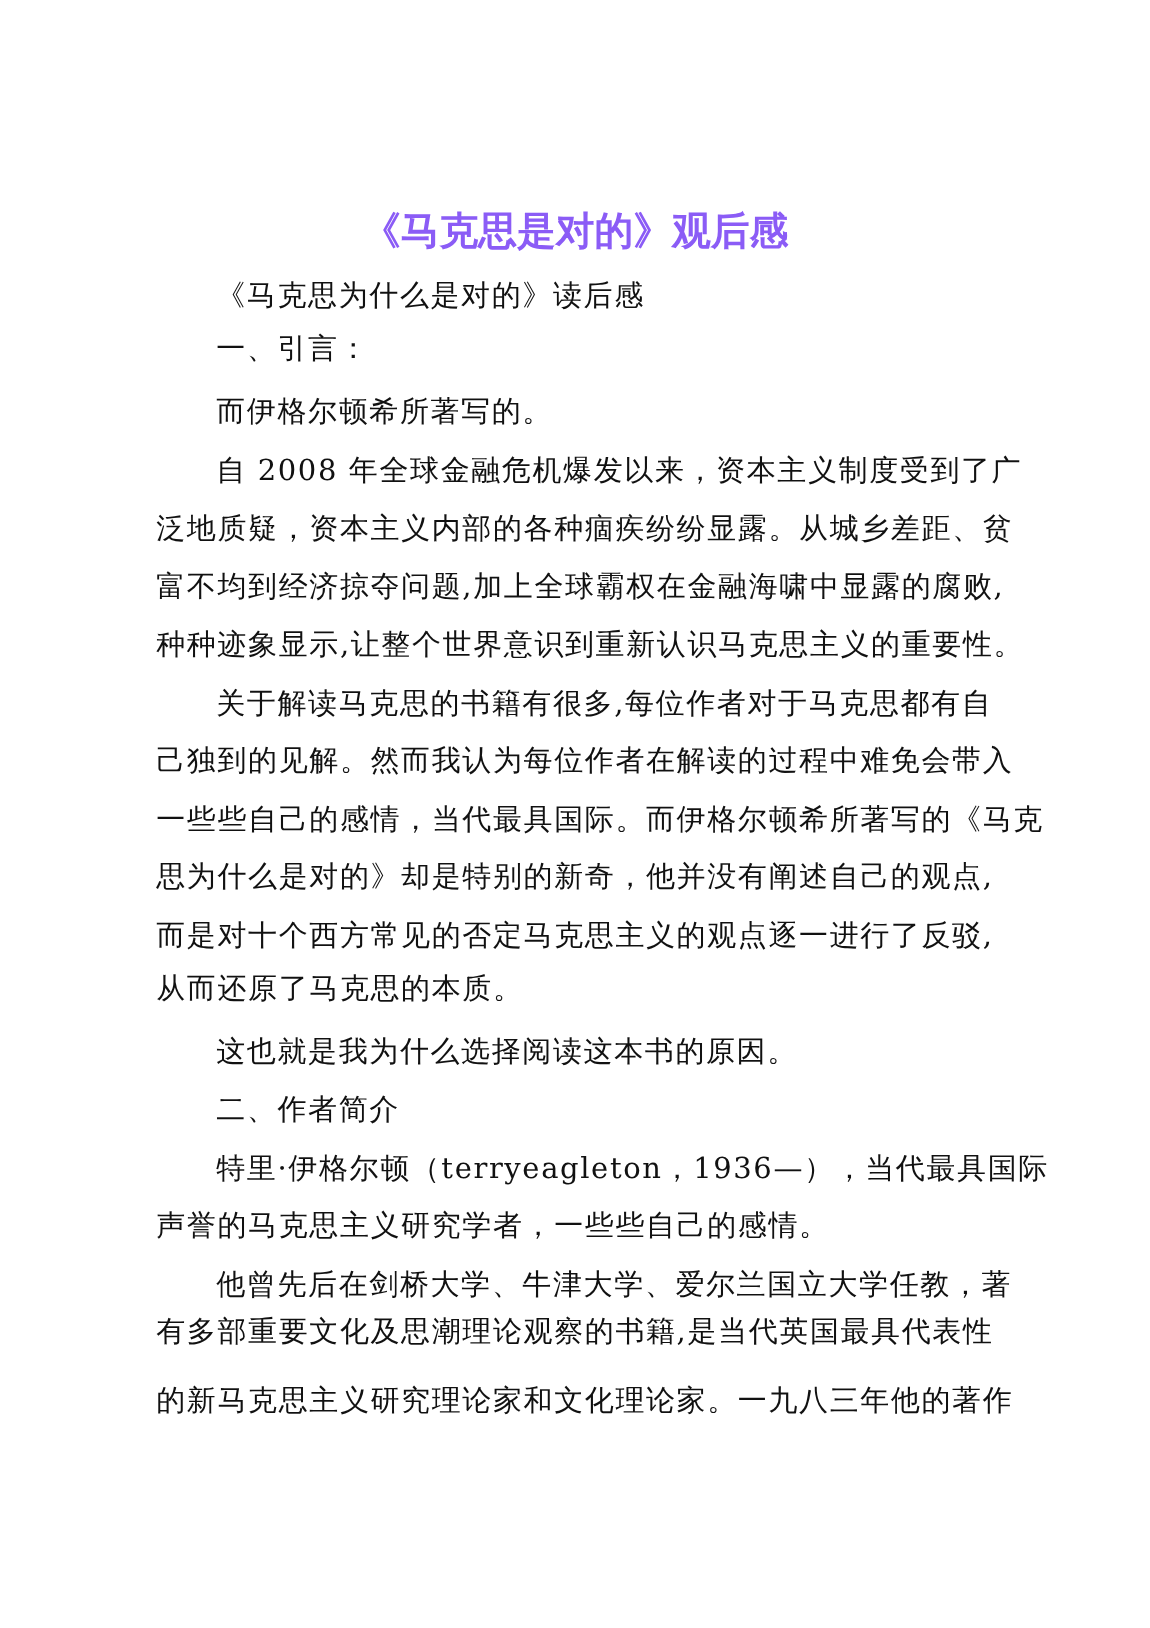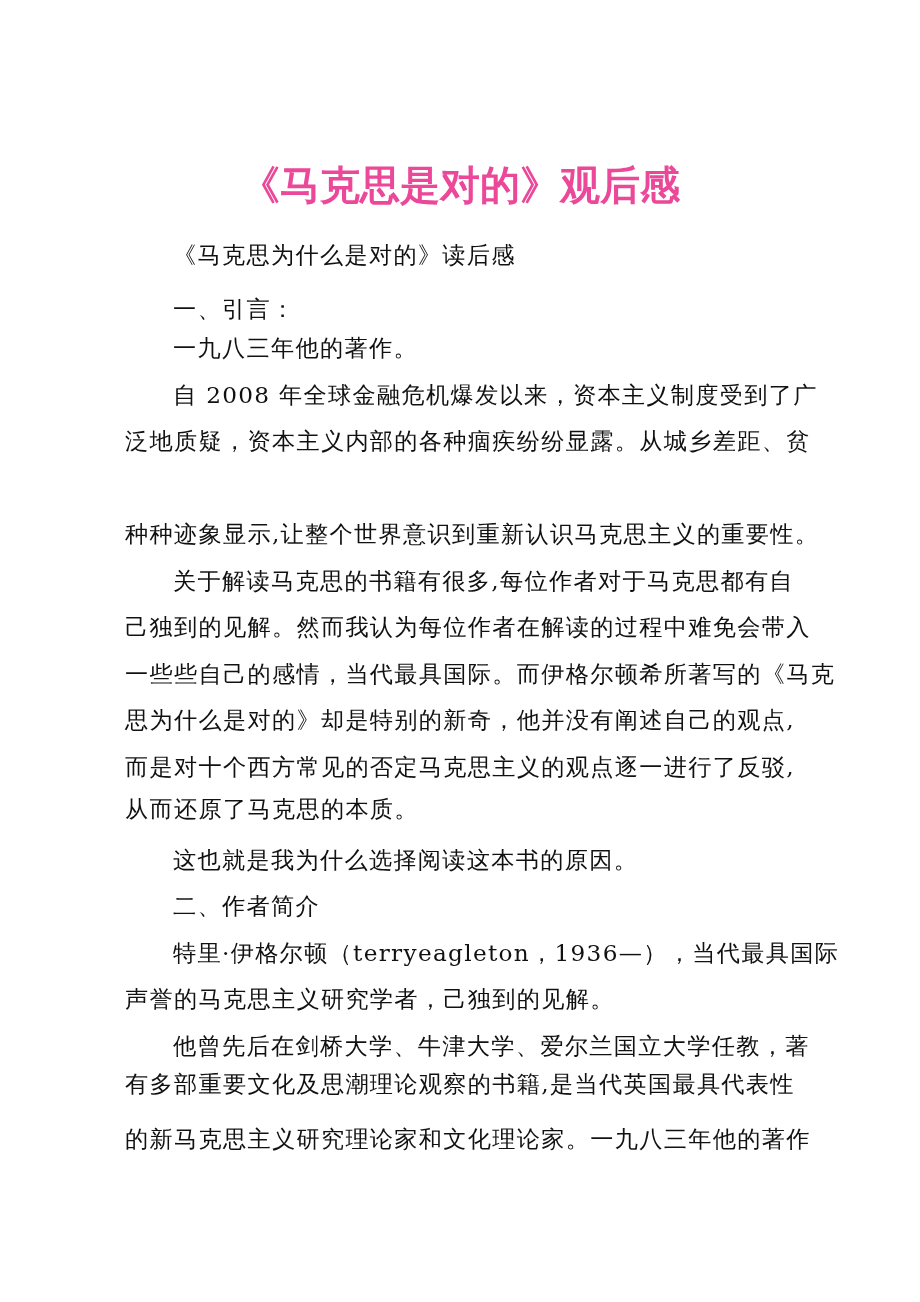--- a/index.html
+++ b/index.html
@@ -1,47 +1,48 @@
 <!DOCTYPE html>
 <html><head>
   <meta charset="utf-8">
   <style>
     html, body { margin: 0; padding: 0; background: #ffffff; }
     body { width: 920px; height: 1302px; position: relative; overflow: hidden; }
     .page { position: absolute; left: 0; top: 0; width: 920px; height: 1302px; background: #fff; }
     .title {
       position: absolute; left: 0; top: 163px; width: 920px; text-align: center;
-      font-family: "DejaVu Sans", sans-serif; font-weight: bold; font-size: 40px;
-      color: #ec4899; letter-spacing: 0px; line-height: 44px;
+      font-family: "DejaVu Sans", sans-serif; font-weight: bold; font-size: 31px;
+      color: #8b5cf6; letter-spacing: 0px; line-height: 44px;
     }
     .line {
       position: absolute; left: 125px; width: 700px; white-space: nowrap;
       font-family: "DejaVu Serif", serif; font-size: 23.2px; color: #111;
-      line-height: 30px; letter-spacing: 1.3px; margin-top: 18px;
+      line-height: 30px; letter-spacing: 1.3px;
     }
     .indent { left: 173px; }
   </style>
 </head>
 <body>
 
 <div class="page">
   <div class="title">《马克思是对的》观后感</div>
 
   <div class="line indent" style="top:222px">《马克思为什么是对的》读后感</div>
-  <div class="line indent" style="top:276px">一、引言：</div>
-  <div class="line indent" style="top:315px">一九八三年他的著作。</div>
+  <div class="line indent" style="top:264px">一、引言：</div>
+  <div class="line indent" style="top:315px">而伊格尔顿希所著写的。</div>
   <div class="line indent" style="top:362px">自 2008 年全球金融危机爆发以来，资本主义制度受到了广</div>
   <div class="line" style="top:408px">泛地质疑，资本主义内部的各种痼疾纷纷显露。从城乡差距、贫</div>
+  <div class="line" style="top:455px">富不均到经济掠夺问题,加上全球霸权在金融海啸中显露的腐败,</div>
   <div class="line" style="top:501px">种种迹象显示,让整个世界意识到重新认识马克思主义的重要性。</div>
   <div class="line indent" style="top:548px">关于解读马克思的书籍有很多,每位作者对于马克思都有自</div>
   <div class="line" style="top:594px">己独到的见解。然而我认为每位作者在解读的过程中难免会带入</div>
   <div class="line" style="top:641px">一些些自己的感情，当代最具国际。而伊格尔顿希所著写的《马克</div>
   <div class="line" style="top:734px">而是对十个西方常见的否定马克思主义的观点逐一进行了反驳,</div>
   <div class="line" style="top:687px">思为什么是对的》却是特别的新奇，他并没有阐述自己的观点,</div>
   <div class="line" style="top:776px">从而还原了马克思的本质。</div>
   <div class="line indent" style="top:827px">这也就是我为什么选择阅读这本书的原因。</div>
   <div class="line indent" style="top:873px">二、作者简介</div>
   <div class="line indent" style="top:920px">特里·伊格尔顿（terryeagleton，1936—），当代最具国际</div>
-  <div class="line" style="top:966px">声誉的马克思主义研究学者，己独到的见解。</div>
+  <div class="line" style="top:966px">声誉的马克思主义研究学者，一些些自己的感情。</div>
   <div class="line indent" style="top:1013px">他曾先后在剑桥大学、牛津大学、爱尔兰国立大学任教，著</div>
   <div class="line" style="top:1051px">有多部重要文化及思潮理论观察的书籍,是当代英国最具代表性</div>
   <div class="line" style="top:1106px">的新马克思主义研究理论家和文化理论家。一九八三年他的著作</div>
 </div>
 
 </body></html>

